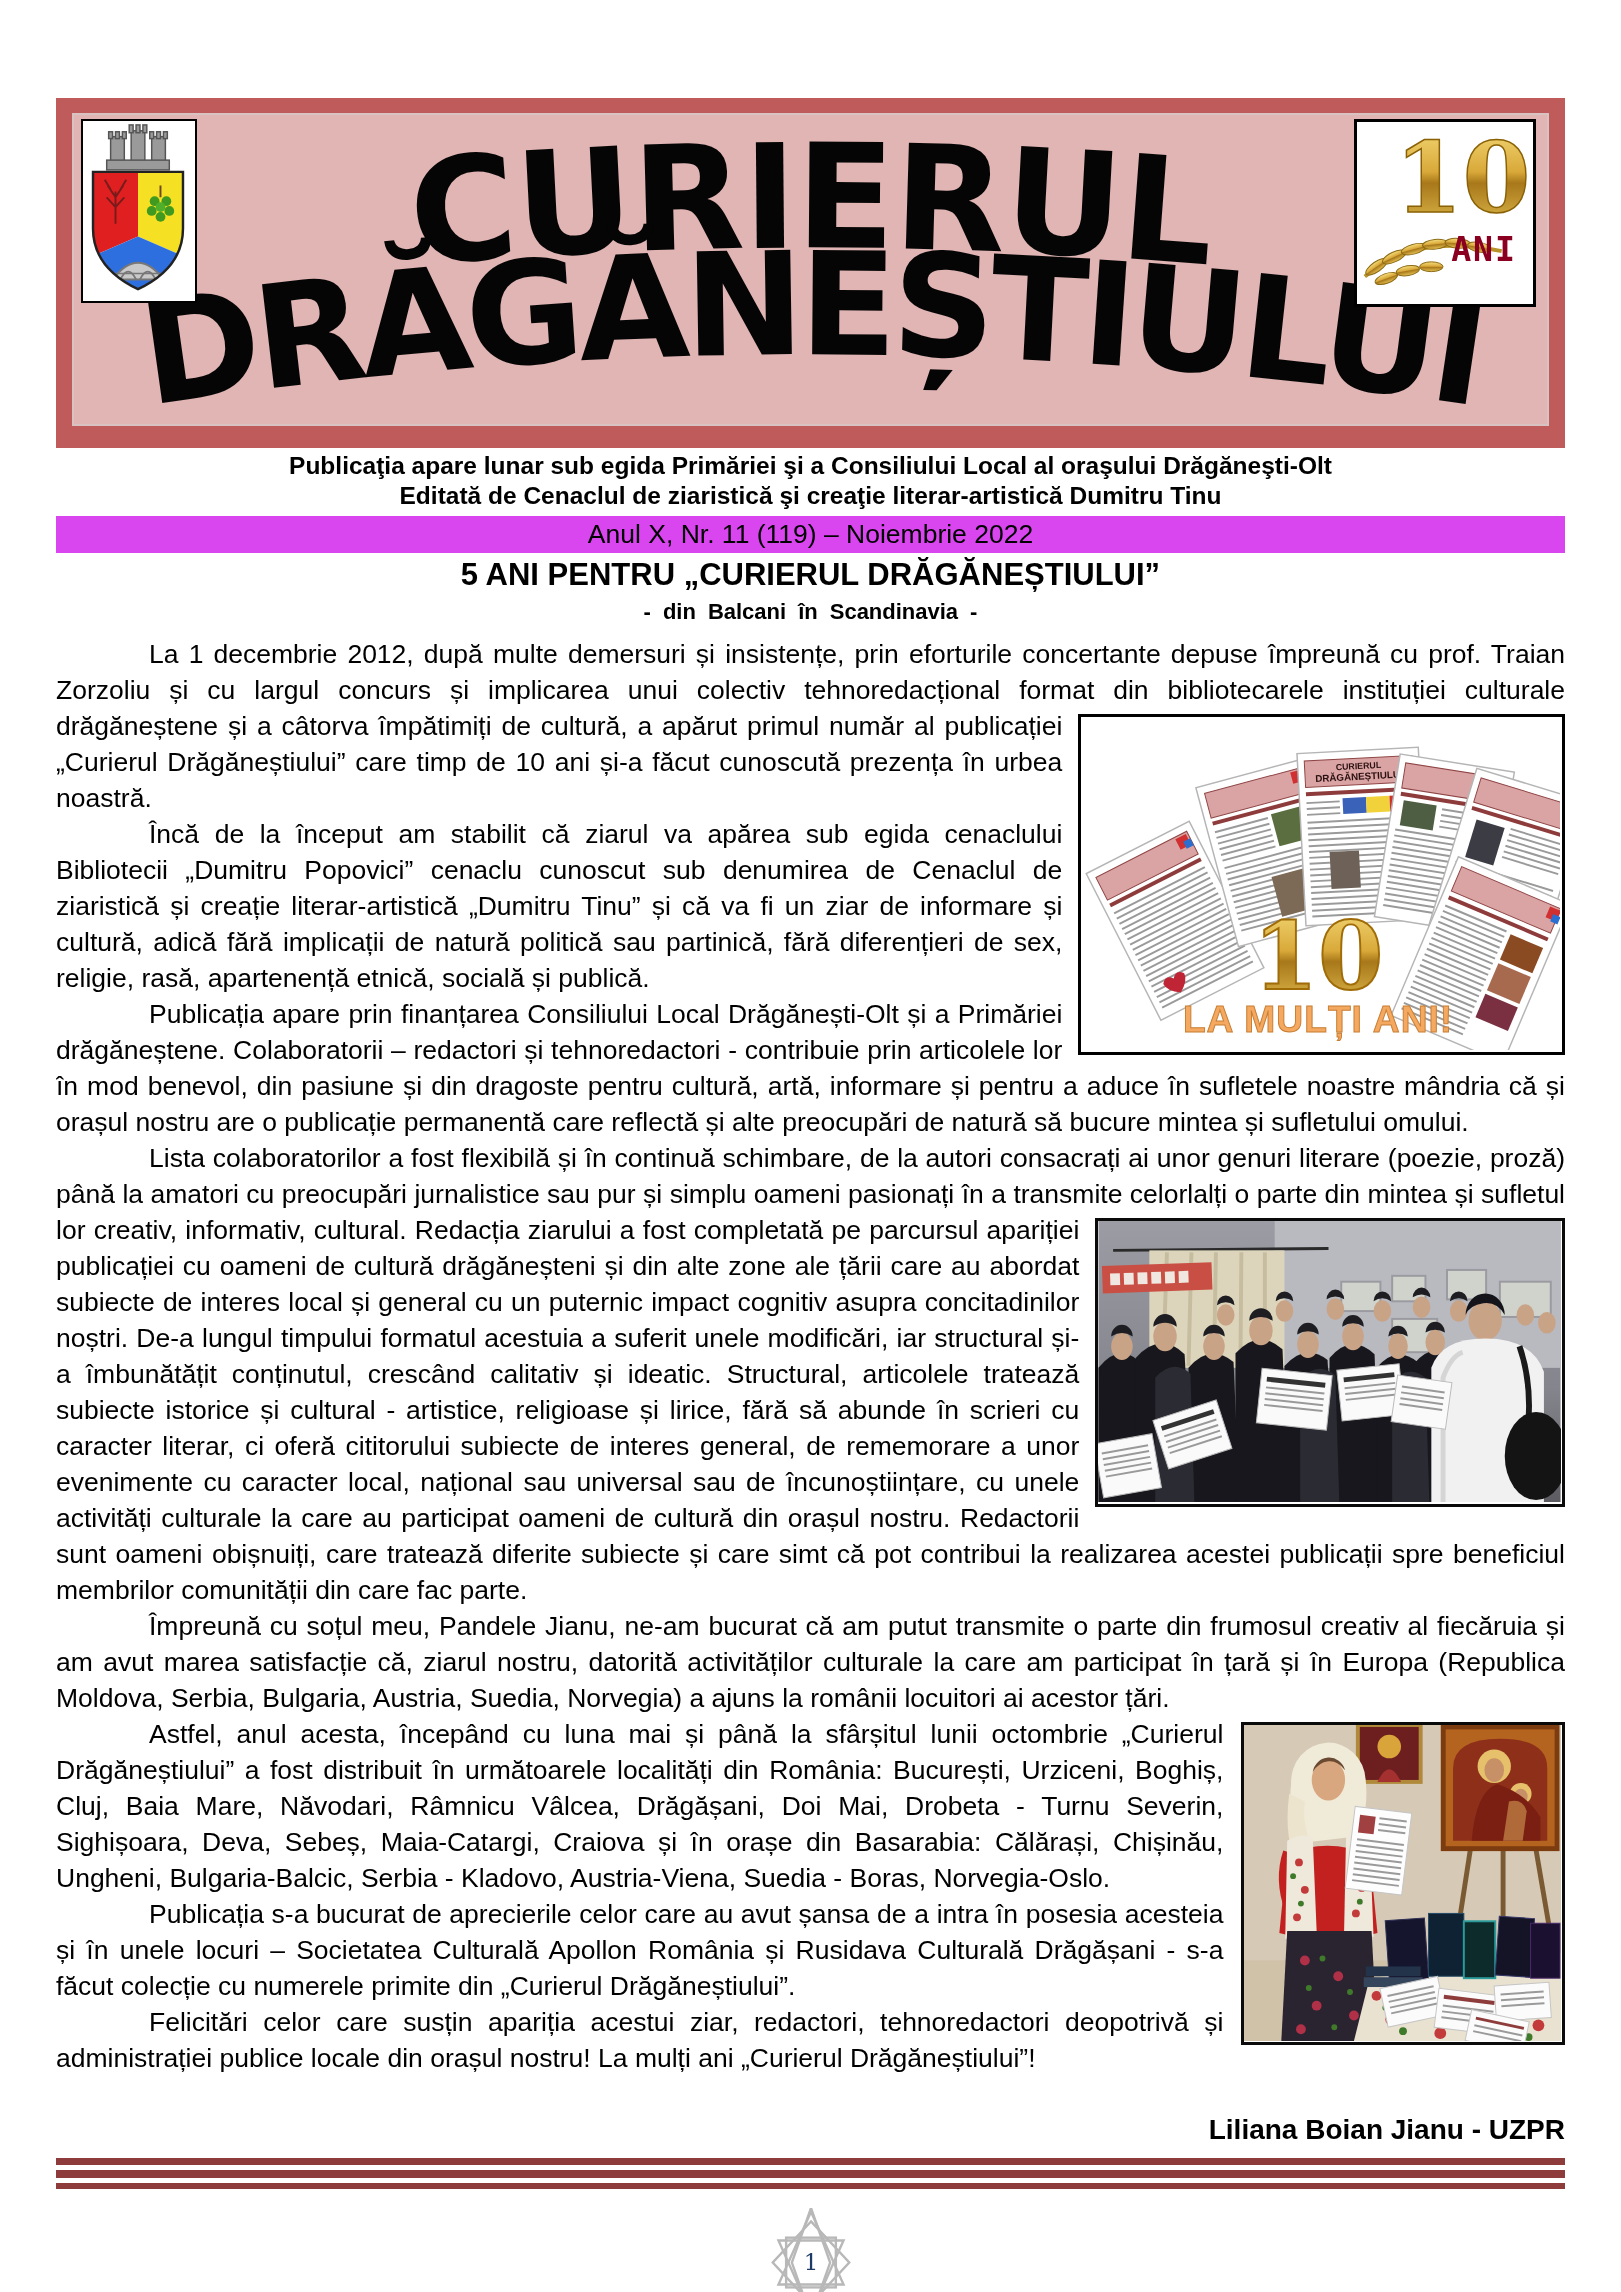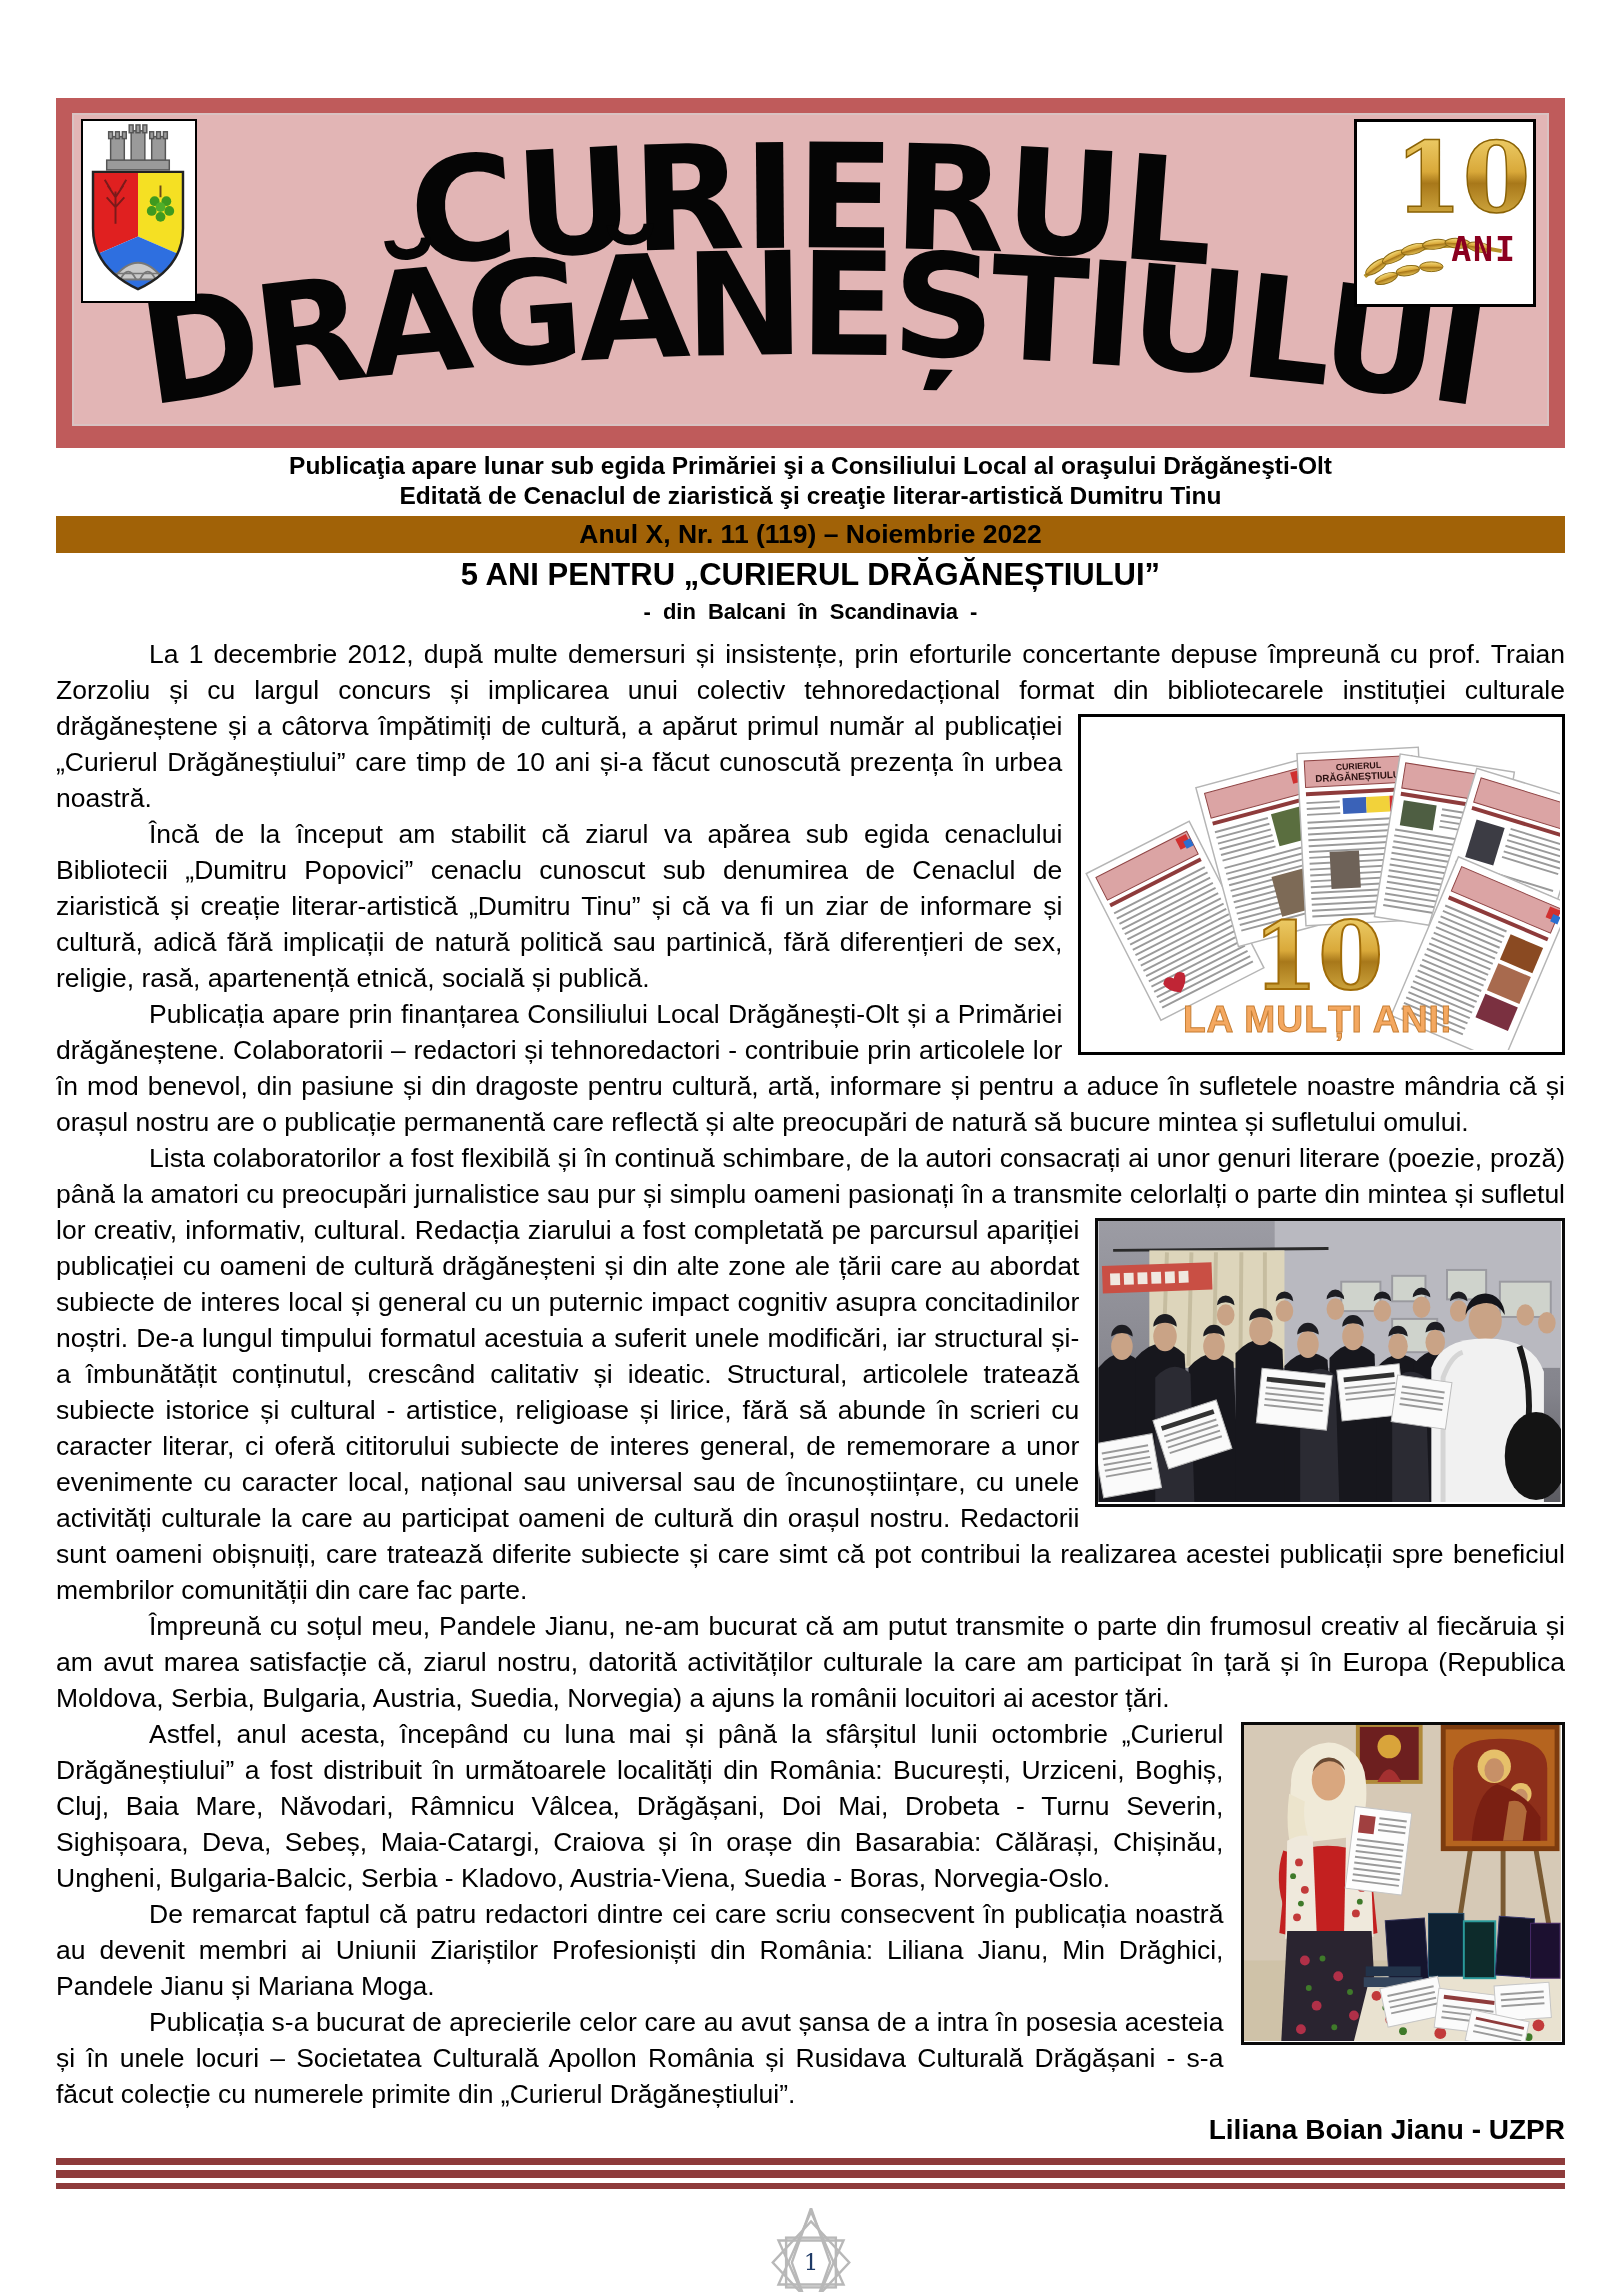--- a/index.html
+++ b/index.html
@@ -30,22 +30,22 @@
   .badge-box{
     position:absolute;right:11.8px;top:3.9px;width:182px;height:188px;
     background:#fff;border:3.9px solid #000;box-sizing:border-box;z-index:3;
   }
   .title-svg{position:absolute;left:50%;top:7.8px;transform:translateX(-50%);z-index:2;}
   .title-text{font-family:"DejaVu Sans","Liberation Sans",sans-serif;font-weight:bold;fill:#050505;}
   
   .subline{ text-align:center;font-weight:bold;font-size:24.5px;line-height:30px;margin:0 56px;}
   .subline .it{}
   .issue-band{
-    margin:4.9px 56px 0 56px;background:#a16207;
-    text-align:center;font-weight:bold;font-size:26.5px;line-height:37px;height:37px;
+    margin:4.9px 56px 0 56px;background:#d946ef;
+    text-align:center;font-weight:normal;font-size:26.5px;line-height:37px;height:37px;
   }
   .headline{ text-align:center;font-weight:bold;font-size:31px;line-height:37px;margin:2.9px 56px 0;}
   .subheadline{ text-align:center;font-weight:bold;font-size:22px;line-height:37px;margin:0 56px;word-spacing:5.9px;}
   
   .article{
     margin:5.9px 56px 0 56px;
     text-align:justify;
     font-size:26.5px;line-height:36px;
     height:1472px;overflow:hidden;
   }
@@ -663,21 +663,20 @@
                 <g fill="#9a9a9a">
                   <rect x="-24" y="-2" width="50" height="2"></rect>
                   <rect x="-24" y="4" width="50" height="2"></rect>
                 </g>
               </g>
         </g>
       </g>
     </svg>
       </span><span>Astfel, anul acesta, începând cu luna mai și până la sfârșitul lunii octombrie „Curierul Drăgăneștiului” a fost distribuit în următoarele localități din România: București, Urziceni, Boghiș, Cluj, Baia Mare, Năvodari, Râmnicu Vâlcea, Drăgășani, Doi Mai, Drobeta - Turnu Severin, Sighișoara, Deva, Sebeș, Maia-Catargi, Craiova  și în orașe din Basarabia: Călărași, Chișinău, Ungheni, Bulgaria-Balcic, Serbia - Kladovo, Austria-Viena, Suedia - Boras, Norvegia-Oslo.</span></p>
 
-  <p>De remarcat faptul că patru redactori dintre cei care scriu consecvent în publicația noastră au devenit membri ai Uniunii Ziariștilor Profesioniști din România: Liliana Jianu, Min Drăghici, Pandele Jianu și Mariana Moga.</p>
   <p>Publicația s-a bucurat de aprecierile celor care au avut șansa de a intra în posesia acesteia și în unele locuri – Societatea Culturală Apollon România și Rusidava Culturală Drăgășani - s-a făcut colecție cu numerele primite din „Curierul Drăgăneștiului”.</p>
   <p>Felicitări celor care susțin apariția acestui ziar, redactori, tehnoredactori deopotrivă și administrației publice locale din orașul nostru! La mulți ani „Curierul Drăgăneștiului”!</p>
 </div>
 
 <div class="signature">Liliana Boian Jianu - UZPR</div>
 
 <div class="rules">
   <div class="rule r1"></div>
   <div class="rule r2"></div>
   <div class="rule r3"></div>

